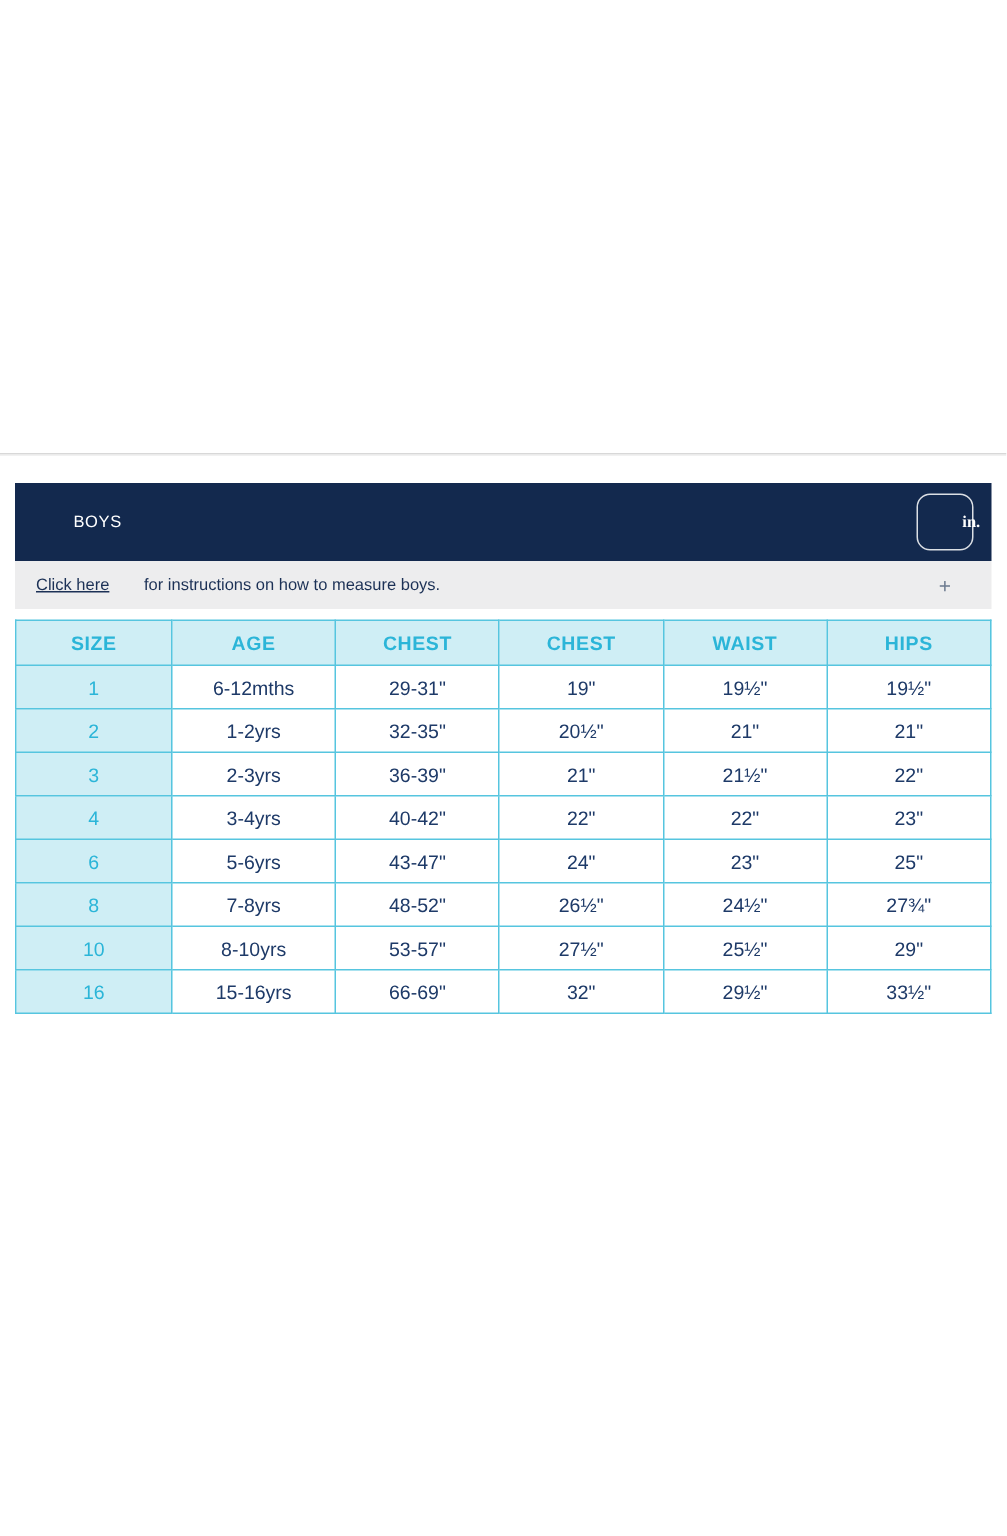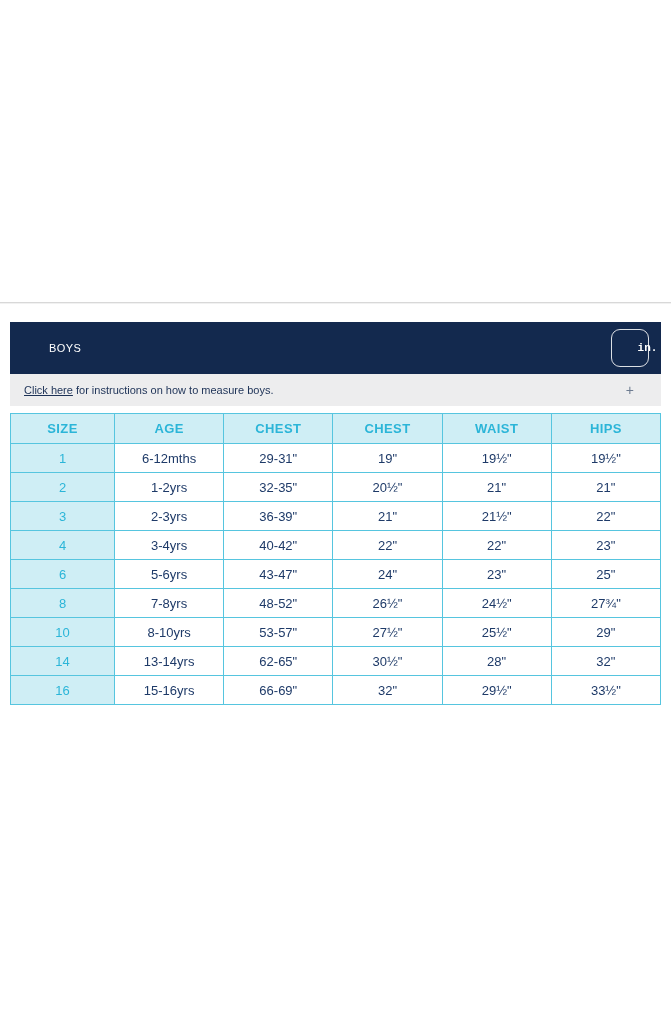--- a/index.html
+++ b/index.html
@@ -28,41 +28,41 @@
     letter-spacing: 0.4px;
     padding-left: 25px;
   }
   .unit-btn {
     width: 38px;
     height: 38px;
     background: transparent;
     border: 1px solid rgba(255,255,255,0.85);
     border-radius: 9px;
     color: #ffffff;
-    font-family: Liberation Mono, monospace;
+    font-family: Liberation Serif, serif;
     font-size: 11px;
     font-weight: 700;
     display: flex;
     align-items: center;
     justify-content: center;
     cursor: pointer;
     padding-left: 35px;
   }
 
   .sub-bar {
     height: 32px;
     background: #ededee;
     display: flex;
     align-items: center;
     justify-content: space-between;
     padding: 0 27px 0 14px;
     font-size: 11px;
     color: #1c3156;
   }
-  .sub-text { display: flex; align-items: baseline; white-space: pre; }
+  .sub-text { display: flex; align-items: baseline; white-space: pre; gap: 20px; }
   .click-link {
     color: #1c3156;
     text-decoration: underline;
     cursor: pointer;
   }
   .plus-toggle {
     color: #6d7b90;
     font-size: 14px;
     line-height: 1;
     cursor: pointer;
@@ -175,28 +175,20 @@
         </tr>
         <tr>
           <td class="size-cell">10</td>
           <td>8-10yrs</td>
           <td>53-57"</td>
           <td>27½"</td>
           <td>25½"</td>
           <td>29"</td>
         </tr>
         <tr>
-          <td class="size-cell">14</td>
-          <td>13-14yrs</td>
-          <td>62-65"</td>
-          <td>30½"</td>
-          <td>28"</td>
-          <td>32"</td>
-        </tr>
-        <tr>
           <td class="size-cell">16</td>
           <td>15-16yrs</td>
           <td>66-69"</td>
           <td>32"</td>
           <td>29½"</td>
           <td>33½"</td>
         </tr>
       </tbody>
   </table>
 

